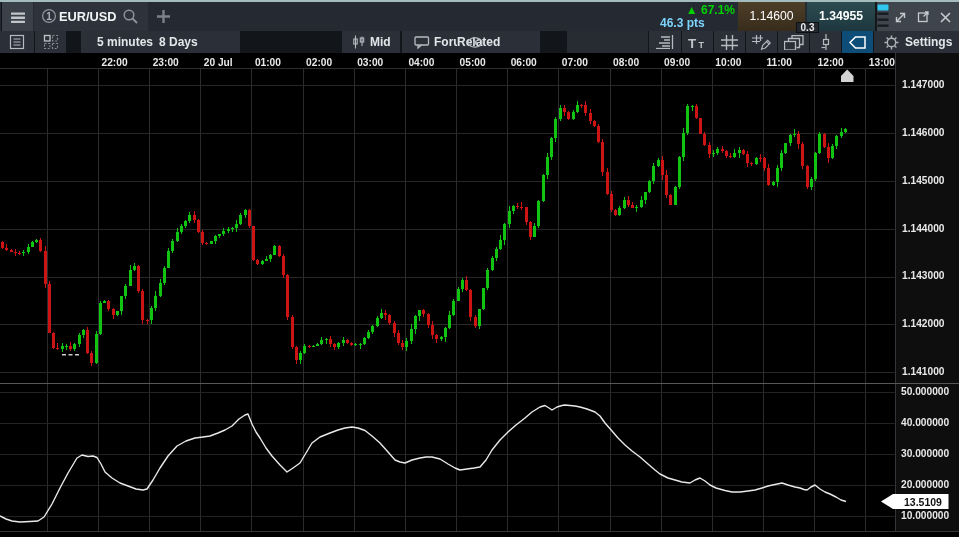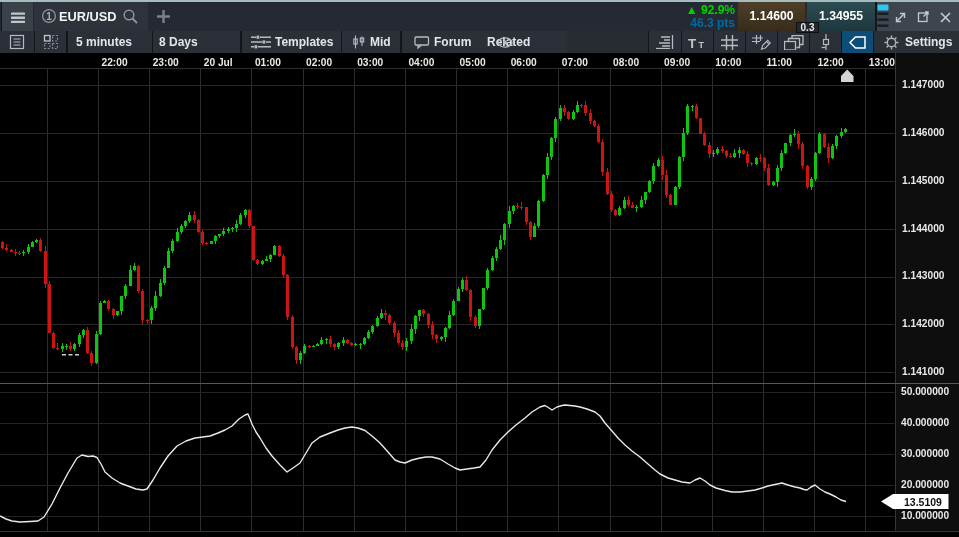--- a/index.html
+++ b/index.html
@@ -31,23 +31,23 @@
         <text x="8" y="11.6" text-anchor="middle" font-family="Liberation Sans, sans-serif" font-size="10" font-weight="bold" fill="#aab0b7">1</text>
       </svg></div>
   <div class="abs" style="left:59px;top:9px;color:#f3f4f5;font-size:12.8px;font-weight:bold">EUR/USD</div>
   <div class="abs icn" style="left:122px;top:8px"><svg width="17" height="17" viewBox="0 0 17 17">
         <circle cx="7" cy="7" r="4.8" fill="none" stroke="#8d949c" stroke-width="1.5"></circle>
         <path d="M10.5 10.5L15 15" stroke="#8d949c" stroke-width="1.8"></path>
       </svg></div>
   <div class="abs icn" style="left:156px;top:9px"><svg width="15" height="15" viewBox="0 0 15 15">
         <path d="M7.5 1V14M1 7.5H14" stroke="#7a8189" stroke-width="2.4"></path>
       </svg></div>
-  <div class="abs" style="left:660px;top:3px;width:75px;height:13px;color:#00d200;font-size:12px;font-weight:bold;text-align:right">▲ 92.9%</div>
-  <div class="abs" style="left:660px;top:16px;width:75px;height:13px;color:#0369a1;font-size:12px;font-weight:bold;text-align:right">46.3 pts</div>
-  <div class="abs" style="left:738px;top:2px;width:67px;height:29px;background:linear-gradient(#4e3f28,#372c1b);color:#fff;font-size:12.2px;font-weight:bold;text-align:center;line-height:29px">1.14600</div>
+  <div class="abs" style="left:660px;top:3px;width:75px;height:13px;color:#00d200;font-size:12px;font-weight:bold;text-align:right">▲ 67.1%</div>
+  <div class="abs" style="left:660px;top:16px;width:75px;height:13px;color:#7dd3fc;font-size:12px;font-weight:bold;">46.3 pts</div>
+  <div class="abs" style="left:738px;top:2px;width:67px;height:29px;background:linear-gradient(#4e3f28,#372c1b);color:#fff;font-size:12.2px;font-weight:normal;text-align:center;line-height:29px">1.14600</div>
   <div class="abs" style="left:807px;top:2px;width:68px;height:29px;background:linear-gradient(#2c4c52,#1d383e);color:#fff;font-size:12.2px;font-weight:bold;text-align:center;line-height:29px">1.34955</div>
   <div class="abs" style="left:875px;top:2px;width:84px;height:29px;background:#3f454d;border-left:2px solid #14161a"></div>
   <div class="abs icn" style="left:877px;top:4px"><svg width="12" height="24" viewBox="0 0 12 24">
         <rect x="0.5" y="0.5" width="11" height="6" rx="1" fill="#2fc6ef"></rect>
         <rect x="0.5" y="8.5" width="11" height="2.4" fill="#171b22"></rect>
         <rect x="0.5" y="14.5" width="11" height="2.4" fill="#171b22"></rect>
         <rect x="0.5" y="20.5" width="11" height="2.4" fill="#171b22"></rect>
       </svg></div>
   <div class="abs icn" style="left:894px;top:10px"><svg width="13" height="13" viewBox="0 0 13 13">
         <g stroke="#c6cad0" stroke-width="1.4" fill="none">
@@ -79,47 +79,37 @@
   <div class="btn2" style="left:35px;width:31px">
       <span style="position:absolute;left:8px;top:3px;line-height:0"><svg width="16" height="16" viewBox="0 0 16 16">
           <g fill="none">
             <rect x="1.5" y="1.5" width="5.5" height="5.5" stroke="#c0c4c9" stroke-width="1.3"></rect>
             <rect x="9.5" y="1.5" width="5" height="5.5" stroke="#878d94" stroke-width="1.1" stroke-dasharray="2 1.6"></rect>
             <rect x="1.5" y="9.5" width="5.5" height="5" stroke="#878d94" stroke-width="1.1" stroke-dasharray="2 1.6"></rect>
             <rect x="9.5" y="9.5" width="5" height="5" stroke="#878d94" stroke-width="1.1" stroke-dasharray="2 1.6"></rect>
           </g>
         </svg></span>
     </div>
-  <div class="btn2 txt2" style="left:68px;width:84px;padding-left:8px">5 minutes</div>
+  <div class="btn2 txt2" style="left:81px;width:84px;padding-left:16px">5 minutes</div>
   <div class="btn2 txt2" style="left:153px;width:87px;padding-left:6px">8 Days</div>
-  <div class="btn2 txt2" style="left:242px;width:99px;padding-left:33px">Templates<span style="position:absolute;left:9px;top:4px;line-height:0"><svg width="20" height="14" viewBox="0 0 20 14">
-          <g stroke="#b6bbc1" stroke-width="1.4" fill="none">
-            <path d="M0 2.2h5M9 2.2h11M0 7h11M15 7h5M0 11.8h3M7 11.8h13"></path>
-          </g>
-          <g fill="#b6bbc1">
-            <rect x="5.5" y="0.6" width="2.8" height="3.2"></rect>
-            <rect x="11.5" y="5.4" width="2.8" height="3.2"></rect>
-            <rect x="3.5" y="10.2" width="2.8" height="3.2"></rect>
-          </g>
-        </svg></span></div>
   <div class="btn2 txt2" style="left:342px;width:58px;padding-left:28px">Mid<span style="position:absolute;left:10px;top:4px;line-height:0"><svg width="14" height="14" viewBox="0 0 14 14">
           <g stroke="#b6bbc1" stroke-width="1.1" fill="none">
             <path d="M3.5 0.5V13.5"></path>
             <rect x="1.8" y="4" width="3.4" height="5"></rect>
             <path d="M10 1.5V11"></path>
             <rect x="8.3" y="3" width="3.4" height="4"></rect>
           </g>
         </svg></span></div>
   <div class="btn2 txt2" style="left:402px;width:100px;padding-left:32px">Forum<span style="position:absolute;left:12px;top:5px;line-height:0"><svg width="16" height="13" viewBox="0 0 16 13">
           <g stroke="#b6bbc1" stroke-width="1.3" fill="none">
             <rect x="1" y="1" width="13.5" height="8" rx="1"></rect>
             <path d="M4 9v3l3.5-3"></path>
           </g>
         </svg></span></div>
-  <div class="btn2 txt2" style="left:487px;width:83px;">Related<span style="position:absolute;left:10px;top:6px;line-height:0"><svg width="16" height="11" viewBox="0 0 16 11">
+  <div class="btn2 txt2" style="left:457px;width:83px;">Related<span style="position:absolute;left:10px;top:6px;line-height:0"><svg width="16" height="11" viewBox="0 0 16 11">
           <ellipse cx="8" cy="5.5" rx="7" ry="4.6" fill="none" stroke="#b6bbc1" stroke-width="1.3"></ellipse>
           <circle cx="8" cy="5.5" r="2" fill="#b6bbc1"></circle>
         </svg></span></div>
   <div class="btn2" style="left:567px;width:81px;background:#272b32"></div>
   <div class="btn2" style="left:649px;width:32px">
       <span style="position:absolute;left:7px;top:4px;line-height:0"><svg width="18" height="14" viewBox="0 0 18 14">
           <g stroke="#b6bbc1" stroke-width="1.3" fill="none">
             <path d="M16.5 0V14"></path>
             <path d="M5 2h9M8 5h6M3 8h11M6 11h8"></path>
             <path d="M0 13.5h14"></path>

